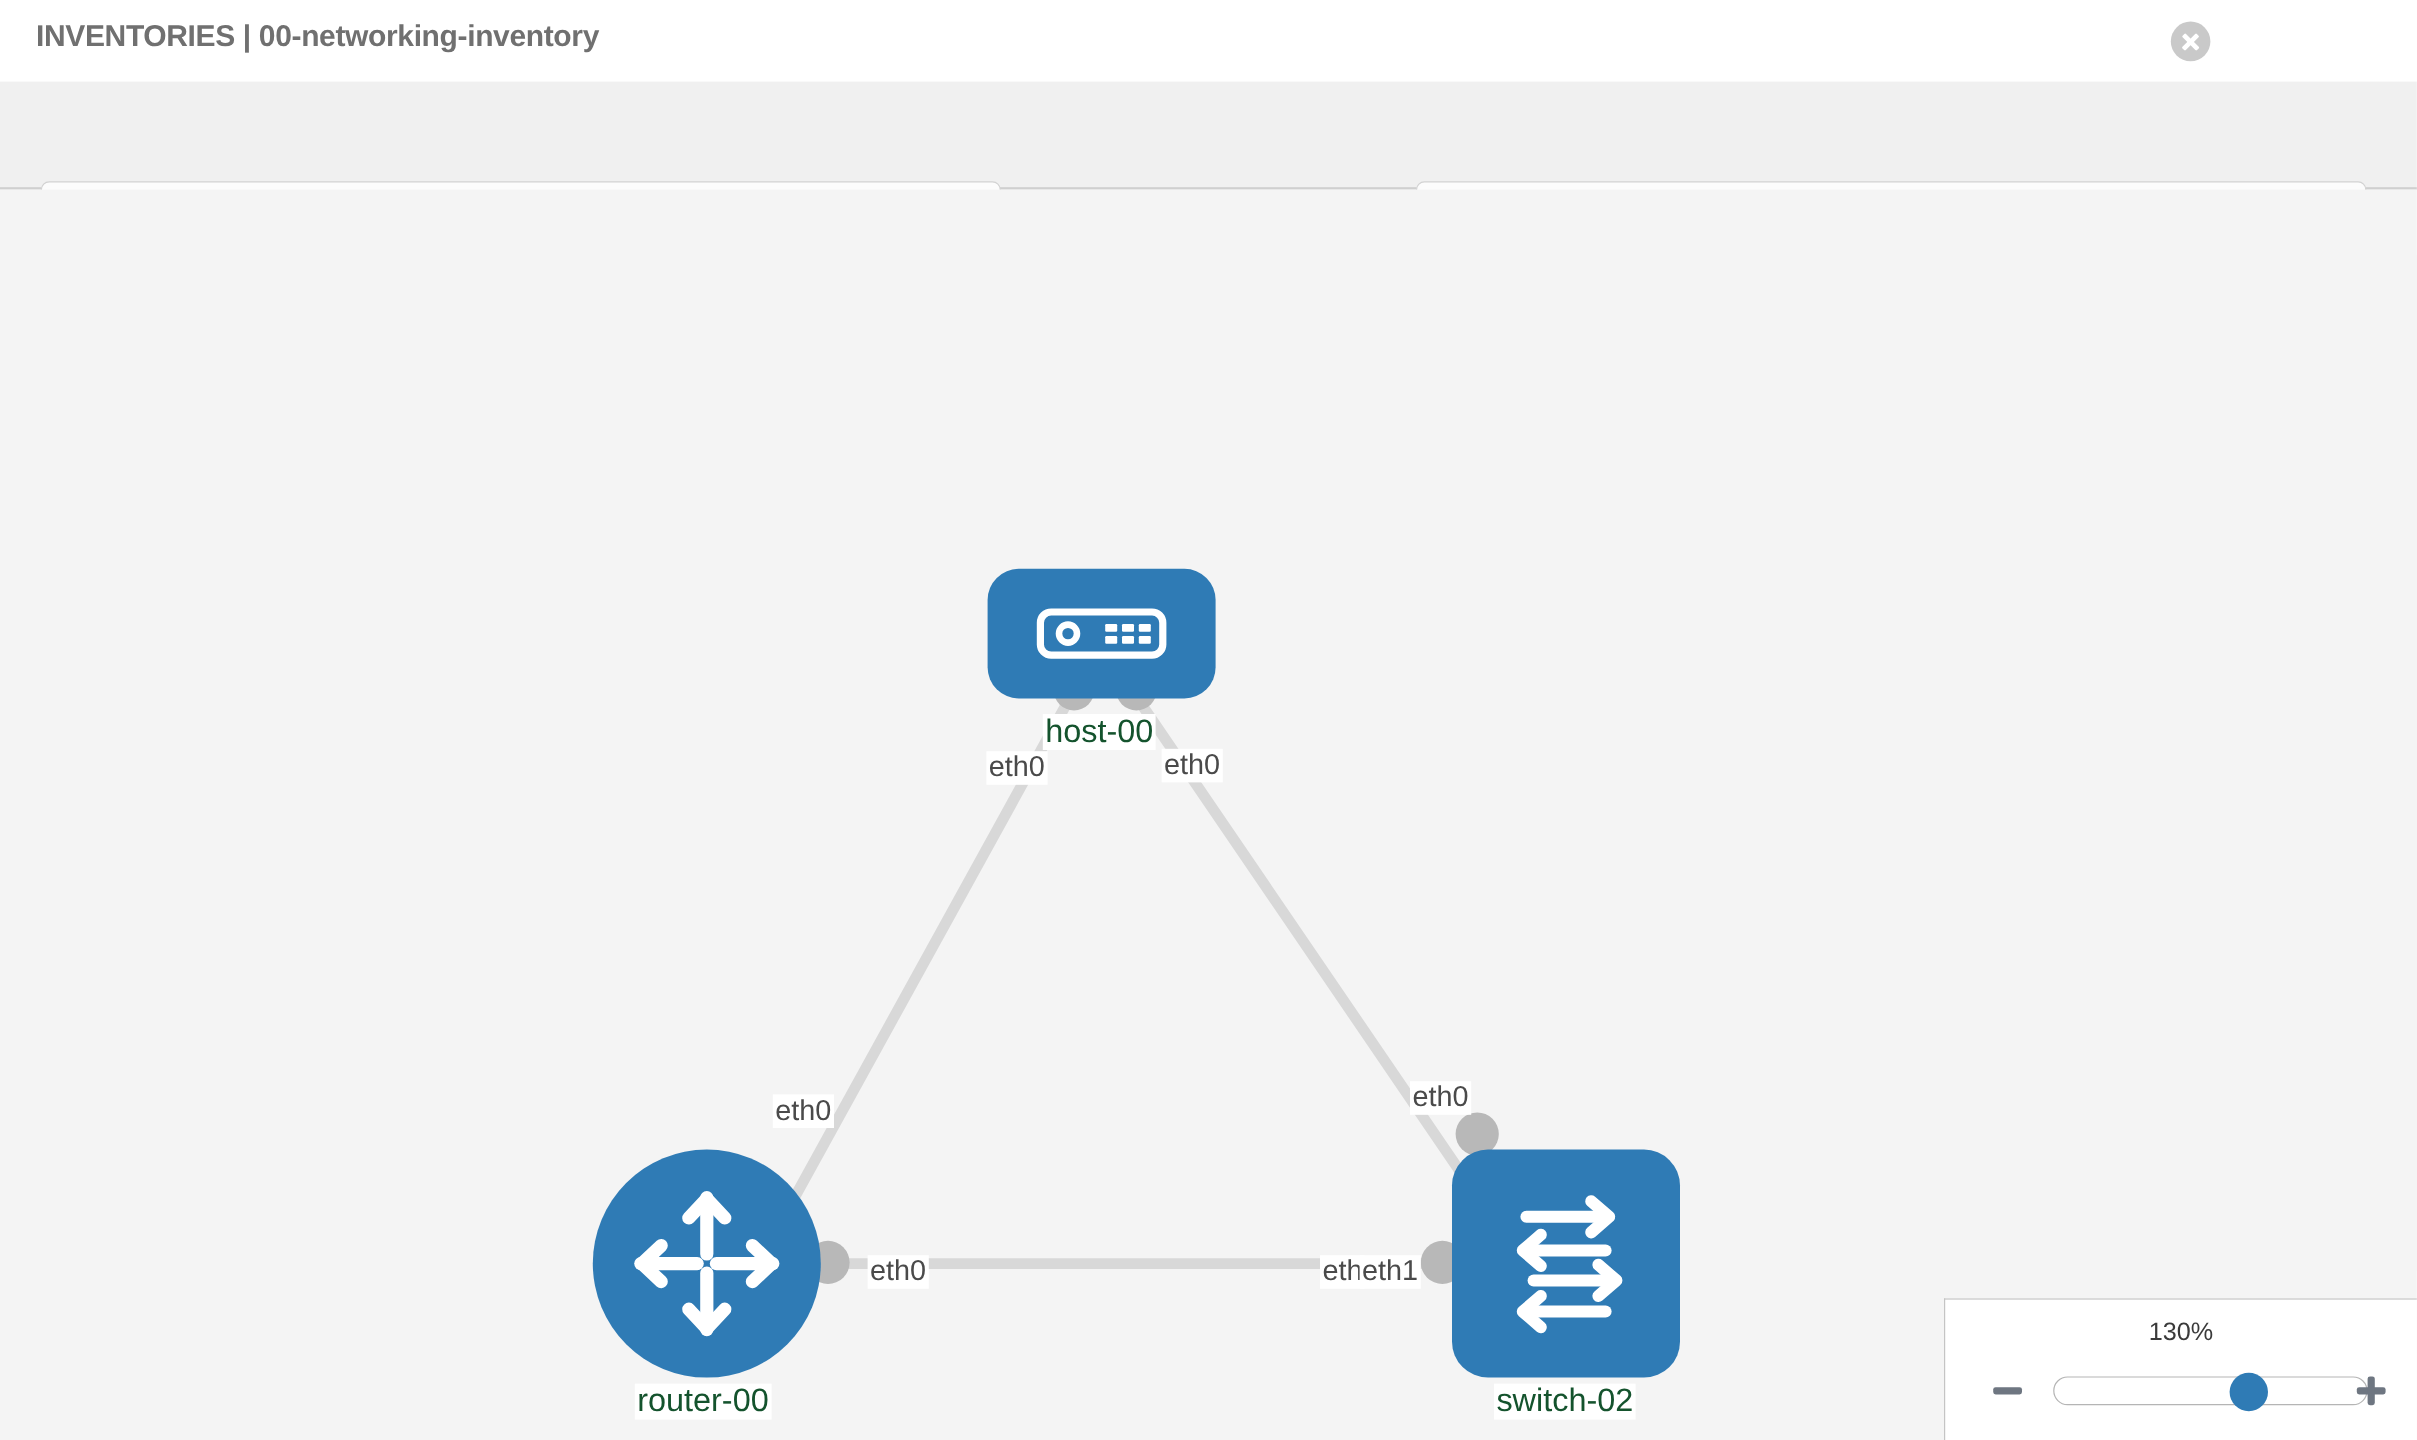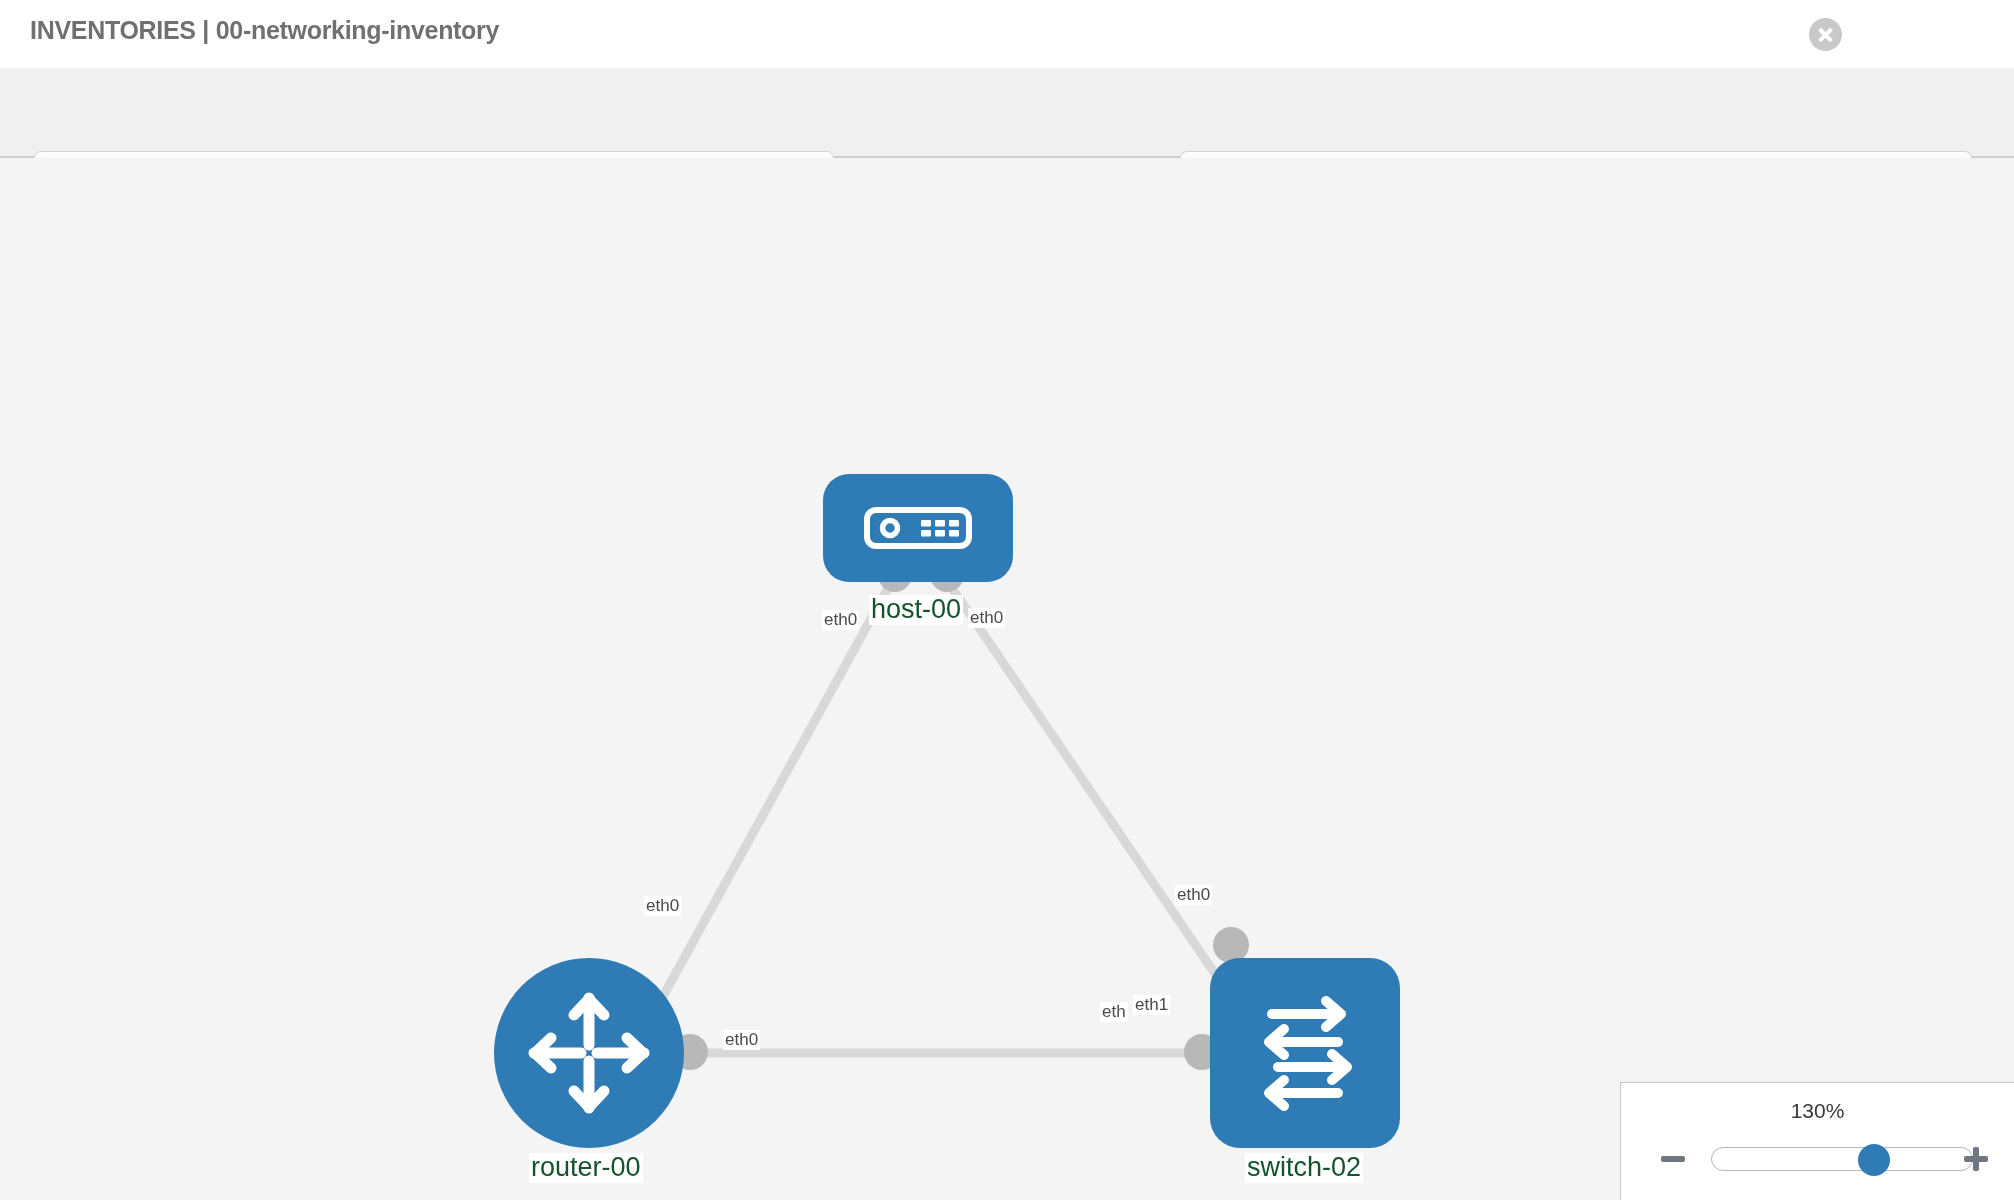--- a/index.html
+++ b/index.html
@@ -140,26 +140,27 @@
     padding: 0 2px;
     line-height: 1.1;
   }
   .port {
     position: absolute;
     background: #b8b8b8;
     border-radius: 50%;
   }
   .iface-label {
     position: absolute;
-    font-size: 17px;
+    font-size: 24px;
     color: #4a4a4a;
     background: #ffffff;
     white-space: nowrap;
     padding: 0 2px;
     line-height: 1.15;
+    margin-top: 16px;
   }
 
   
   #node-host .node-shape {
     left: 823px; top: 316px;
     width: 190px; height: 108px;
     border-radius: 26px;
   }
   #node-host .node-label { left: 869px; top: 437px; }
 
@@ -357,22 +358,22 @@
       </svg>
     </div>
     <div class="node-label">switch-02</div>
   </div>
 
   <div class="iface-label" style="left:822px; top:452px;">eth0</div>
   <div class="iface-label" style="left:968px; top:450px;">eth0</div>
   <div class="iface-label" style="left:644px; top:738px;">eth0</div>
   <div class="iface-label" style="left:723px; top:872px;">eth0</div>
   <div class="iface-label" style="left:1175px; top:727px;">eth0</div>
-  <div class="iface-label" style="left:1100px; top:844px;">eth</div>
-  <div class="iface-label" style="left:1133px; top:837px;">eth1</div>
+  <div class="iface-label" style="left:1100px; top:872px;">eth</div>
+  <div class="iface-label" style="left:1133px; top:872px;">eth1</div>
 
 </div>
 
 <div class="zoom-panel">
   <div class="zoom-value">130%</div>
   <div class="zoom-row">
     <div class="zoom-minus"></div>
     <div class="zoom-track">
       <div class="zoom-thumb"></div>
     </div>

